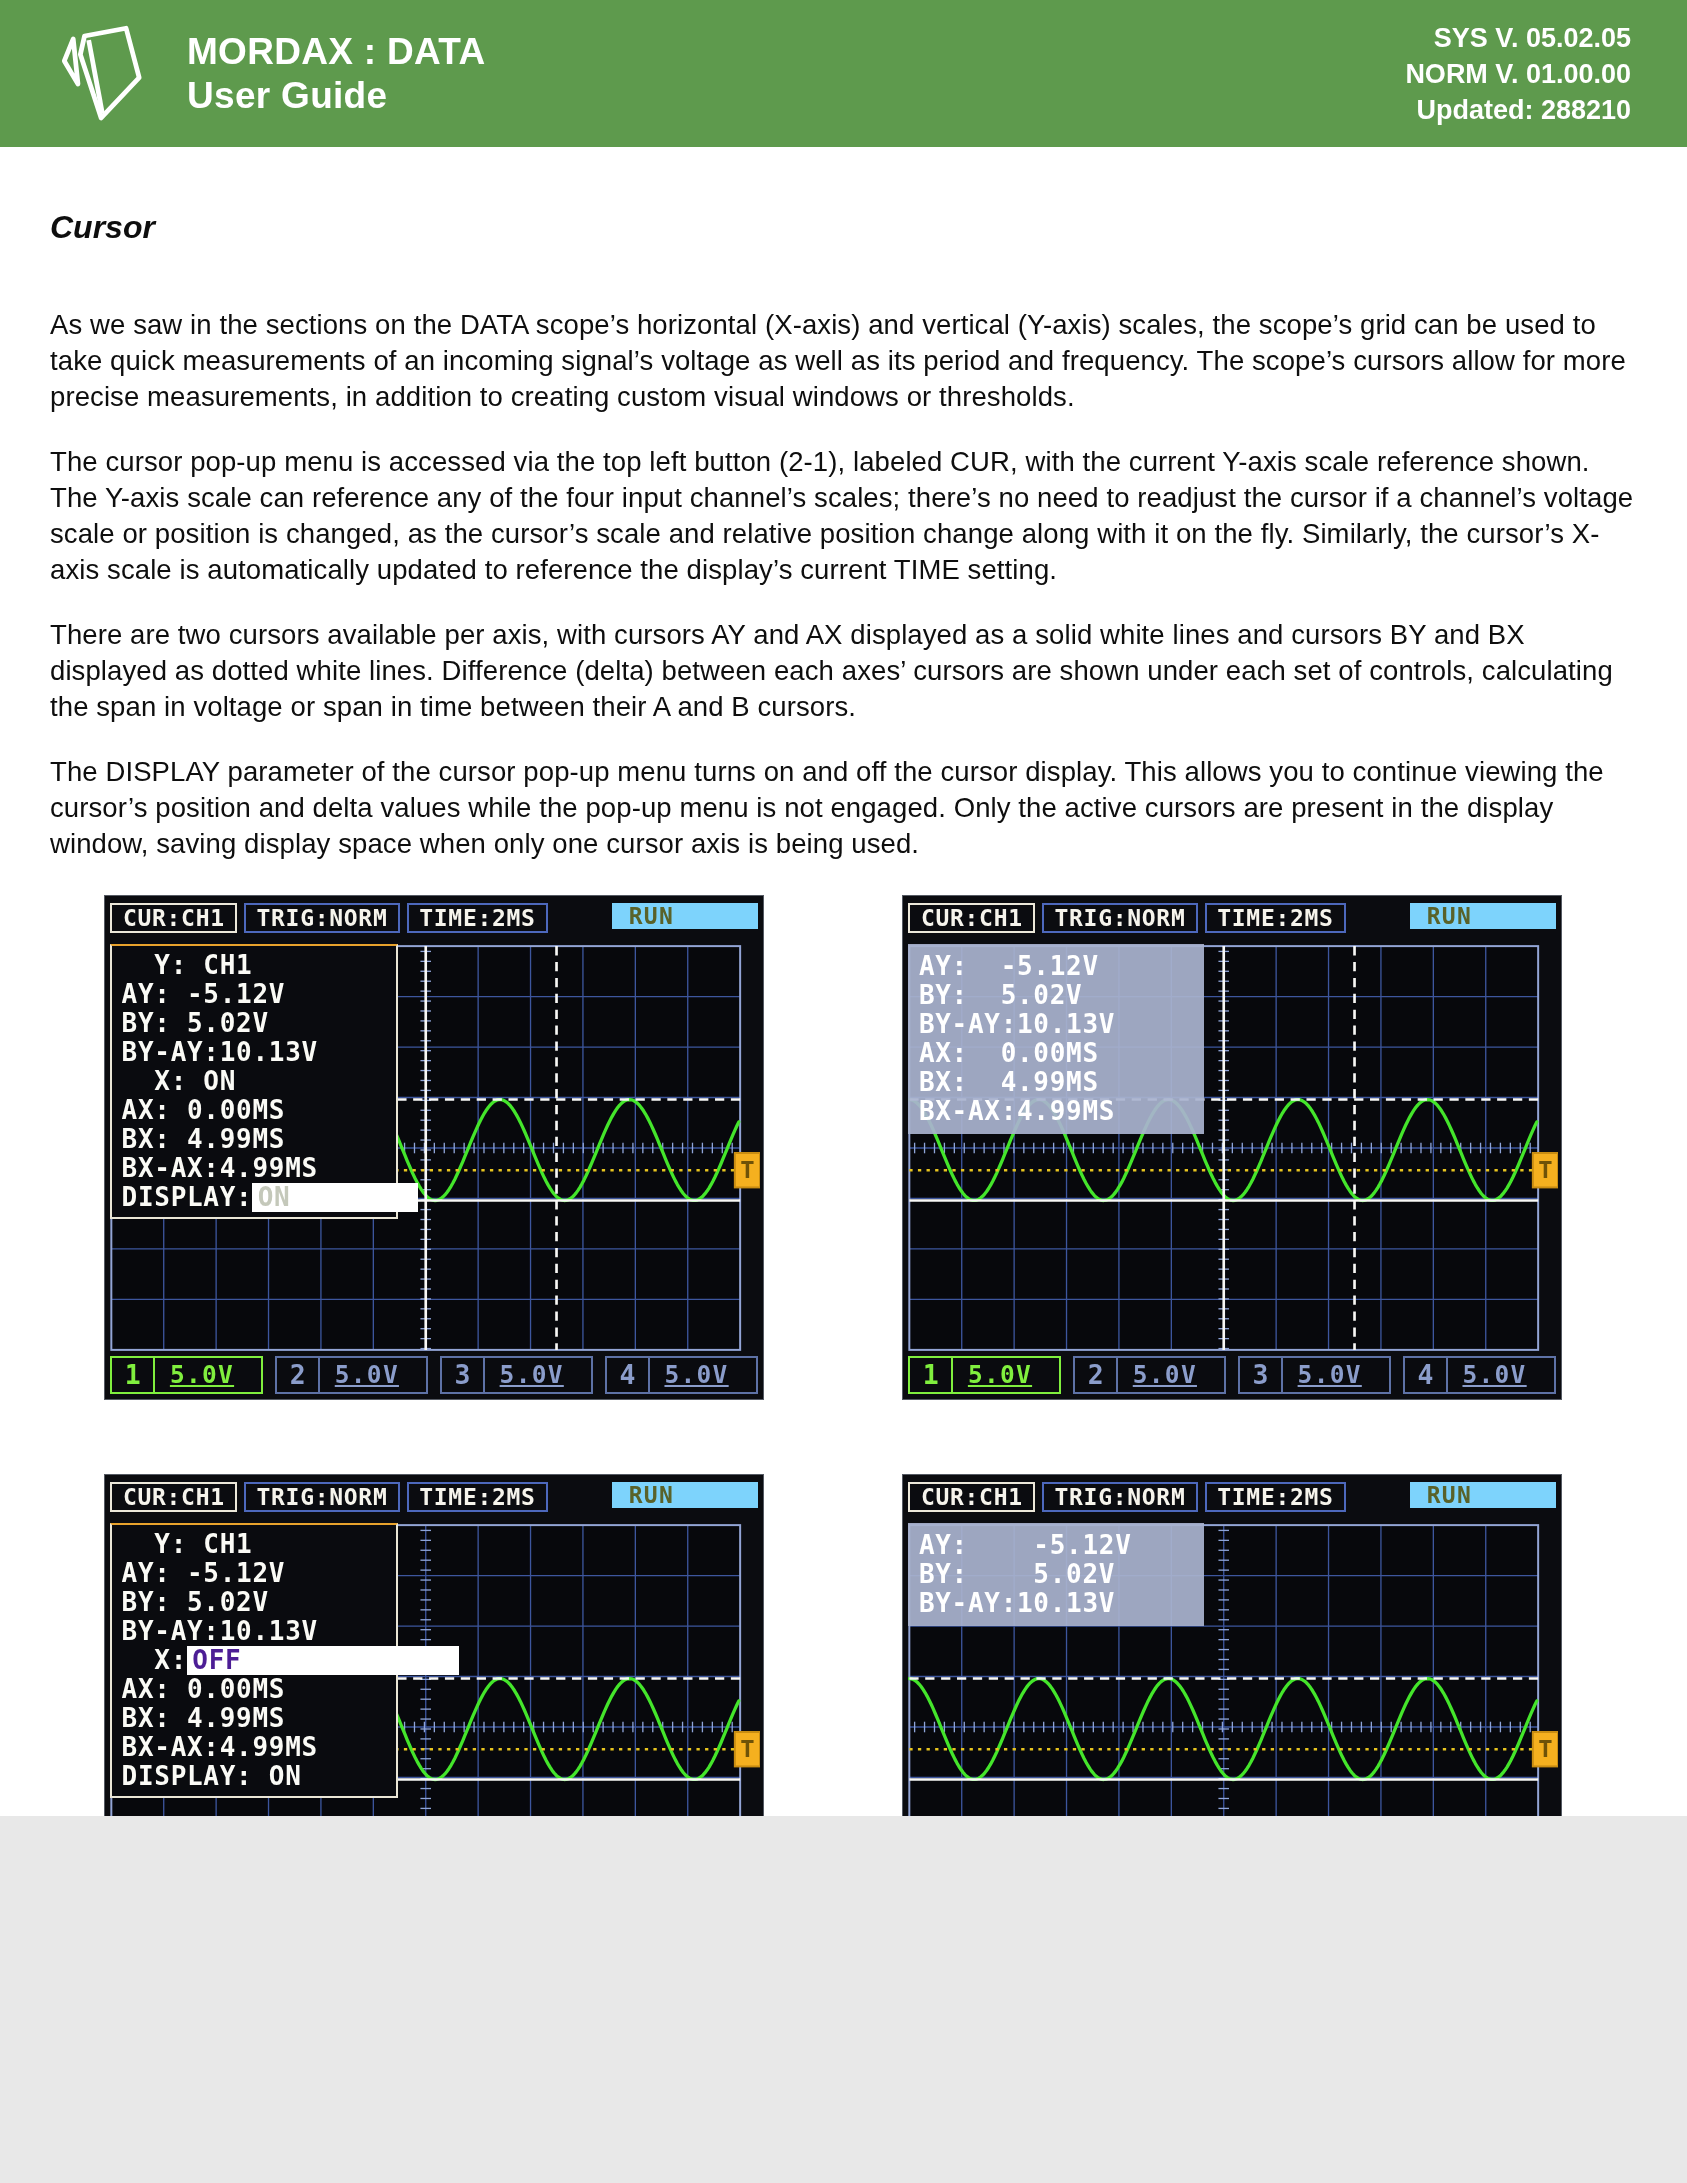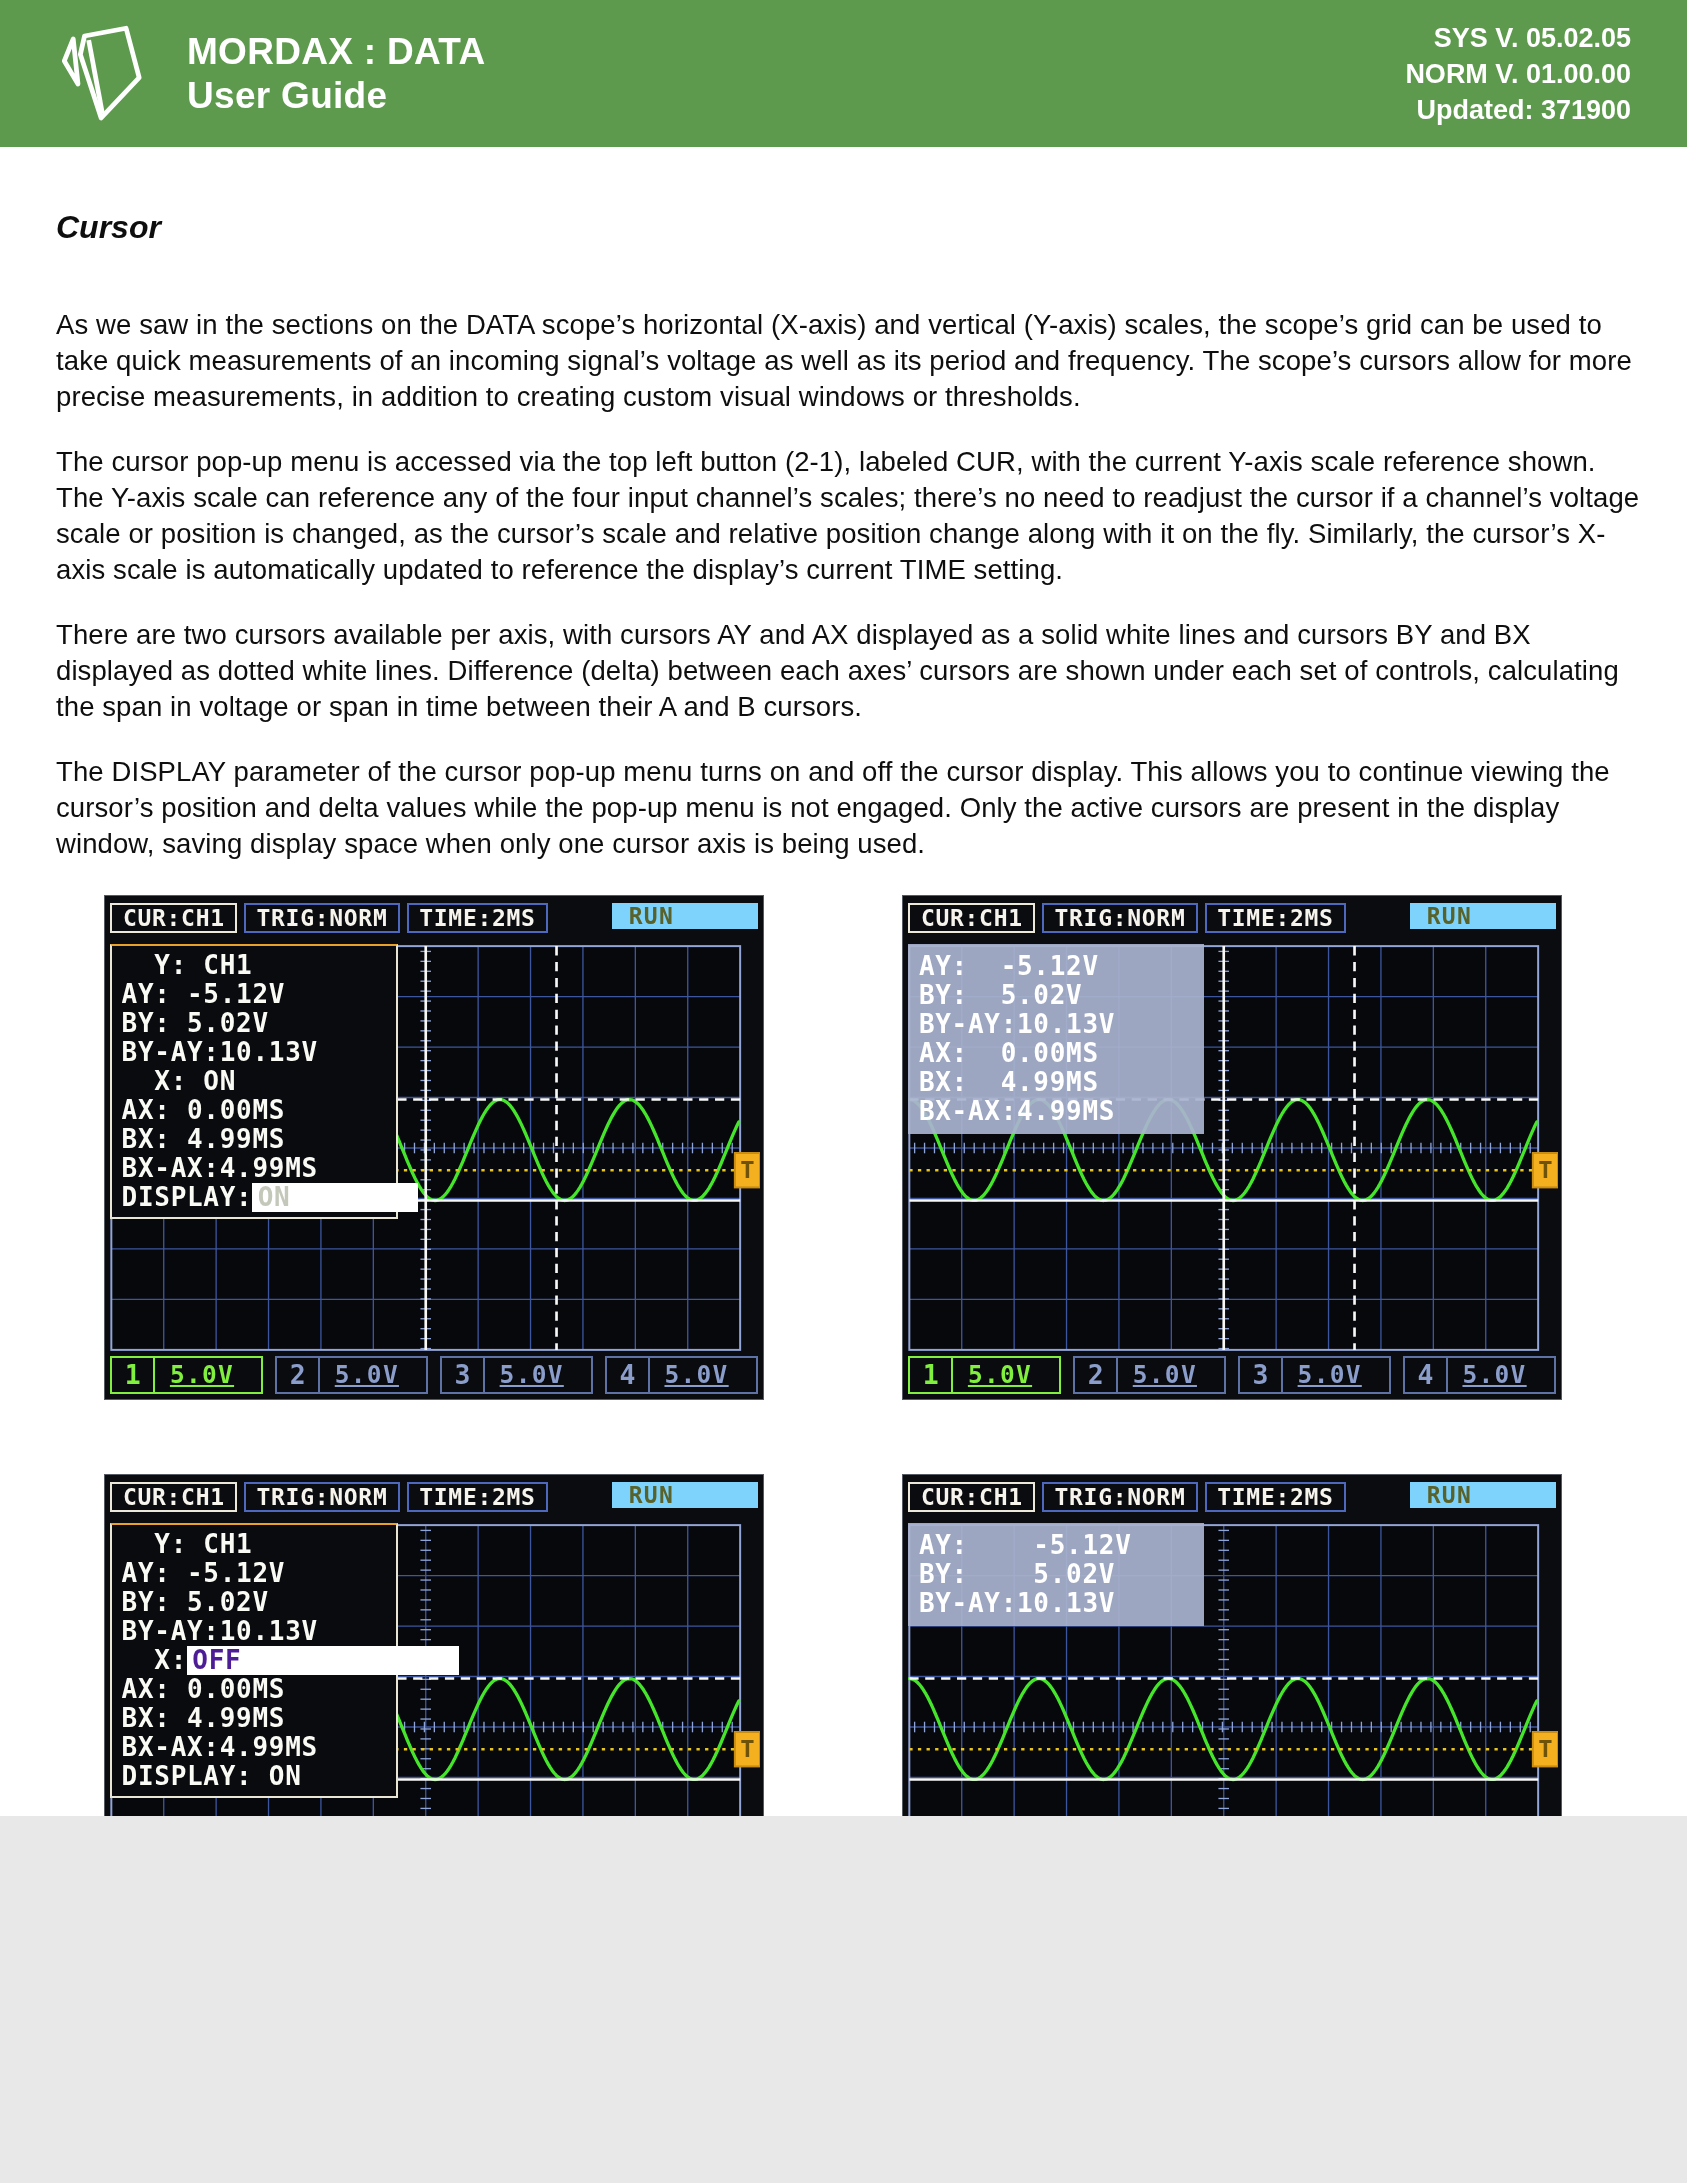--- a/index.html
+++ b/index.html
@@ -12,21 +12,21 @@
   .logo { width:101px; height:112px; flex:0 0 auto; }
   .titles { margin-left:30px; color:#ffffff; }
   .title-line { font-size:37px; font-weight:bold; line-height:44px; letter-spacing:0.3px; }
   .versions { margin-left:auto; text-align:right; color:#ffffff; font-weight:bold;
               font-size:27px; line-height:36px; }
   .footer-box { position:absolute; left:759px; top:2110px; width:170px; height:73px;
                 background:#5e9a4d; color:#ffffff; font-size:33px;
                 display:flex; align-items:center; justify-content:center; }
 
   
-  .article { position:absolute; left:56px; top:147px; width:1588px; color:#0e0e0e; }
+  .article { position:absolute; left:50px; top:147px; width:1588px; color:#0e0e0e; }
   .heading { margin:62px 0 0 0; font-size:32px; font-weight:bold; font-style:italic; }
   .para { margin:29px 0 0 0; font-size:27.5px; line-height:36px; letter-spacing:0.1px; }
   .para.first { margin-top:61px; }
 
   
   .scope { position:absolute; width:660px; height:505px; background:#0b0c10;
            box-sizing:border-box; border:0.7px solid #555a63;
            font-family:"DejaVu Sans Mono", monospace; font-weight:bold; }
   .scope-tl { left:104px;  top:895px; }
   .scope-tr { left:902px; top:895px; }
@@ -77,21 +77,21 @@
         <path d="M55,29 L78,152"></path>
       </g>
     </svg>
     <div class="titles">
       <div class="title-line">MORDAX : DATA</div>
       <div class="title-line">User Guide</div>
     </div>
     <div class="versions">
       <div>SYS V. 05.02.05</div>
       <div>NORM V. 01.00.00</div>
-      <div>Updated: 371900</div>
+      <div>Updated: 288210</div>
     </div>
   </header>
 
   <article class="article">
     <h1 class="heading">Cursor</h1>
     <p class="para first">As we saw in the sections on the DATA scope’s horizontal (X-axis) and vertical (Y-axis) scales, the scope’s grid can be used to take quick measurements of an incoming signal’s voltage as well as its period and frequency. The scope’s cursors allow for more precise measurements, in addition to creating custom visual windows or thresholds.</p>
     <p class="para">The cursor pop-up menu is accessed via the top left button (2-1), labeled CUR, with the current Y-axis scale reference shown. The Y-axis scale can reference any of the four input channel’s scales; there’s no need to readjust the cursor if a channel’s voltage scale or position is changed, as the cursor’s scale and relative position change along with it on the fly. Similarly, the cursor’s X-axis scale is automatically updated to reference the display’s current TIME setting.</p>
     <p class="para">There are two cursors available per axis, with cursors AY and AX displayed as a solid white lines and cursors BY and BX displayed as dotted white lines. Difference (delta) between each axes’ cursors are shown under each set of controls, calculating the span in voltage or span in time between their A and B cursors.</p>
     <p class="para">The DISPLAY parameter of the cursor pop-up menu turns on and off the cursor display. This allows you to continue viewing the cursor’s position and delta values while the pop-up menu is not engaged. Only the active cursors are present in the display window, saving display space when only one cursor axis is being used.</p>
   </article>

